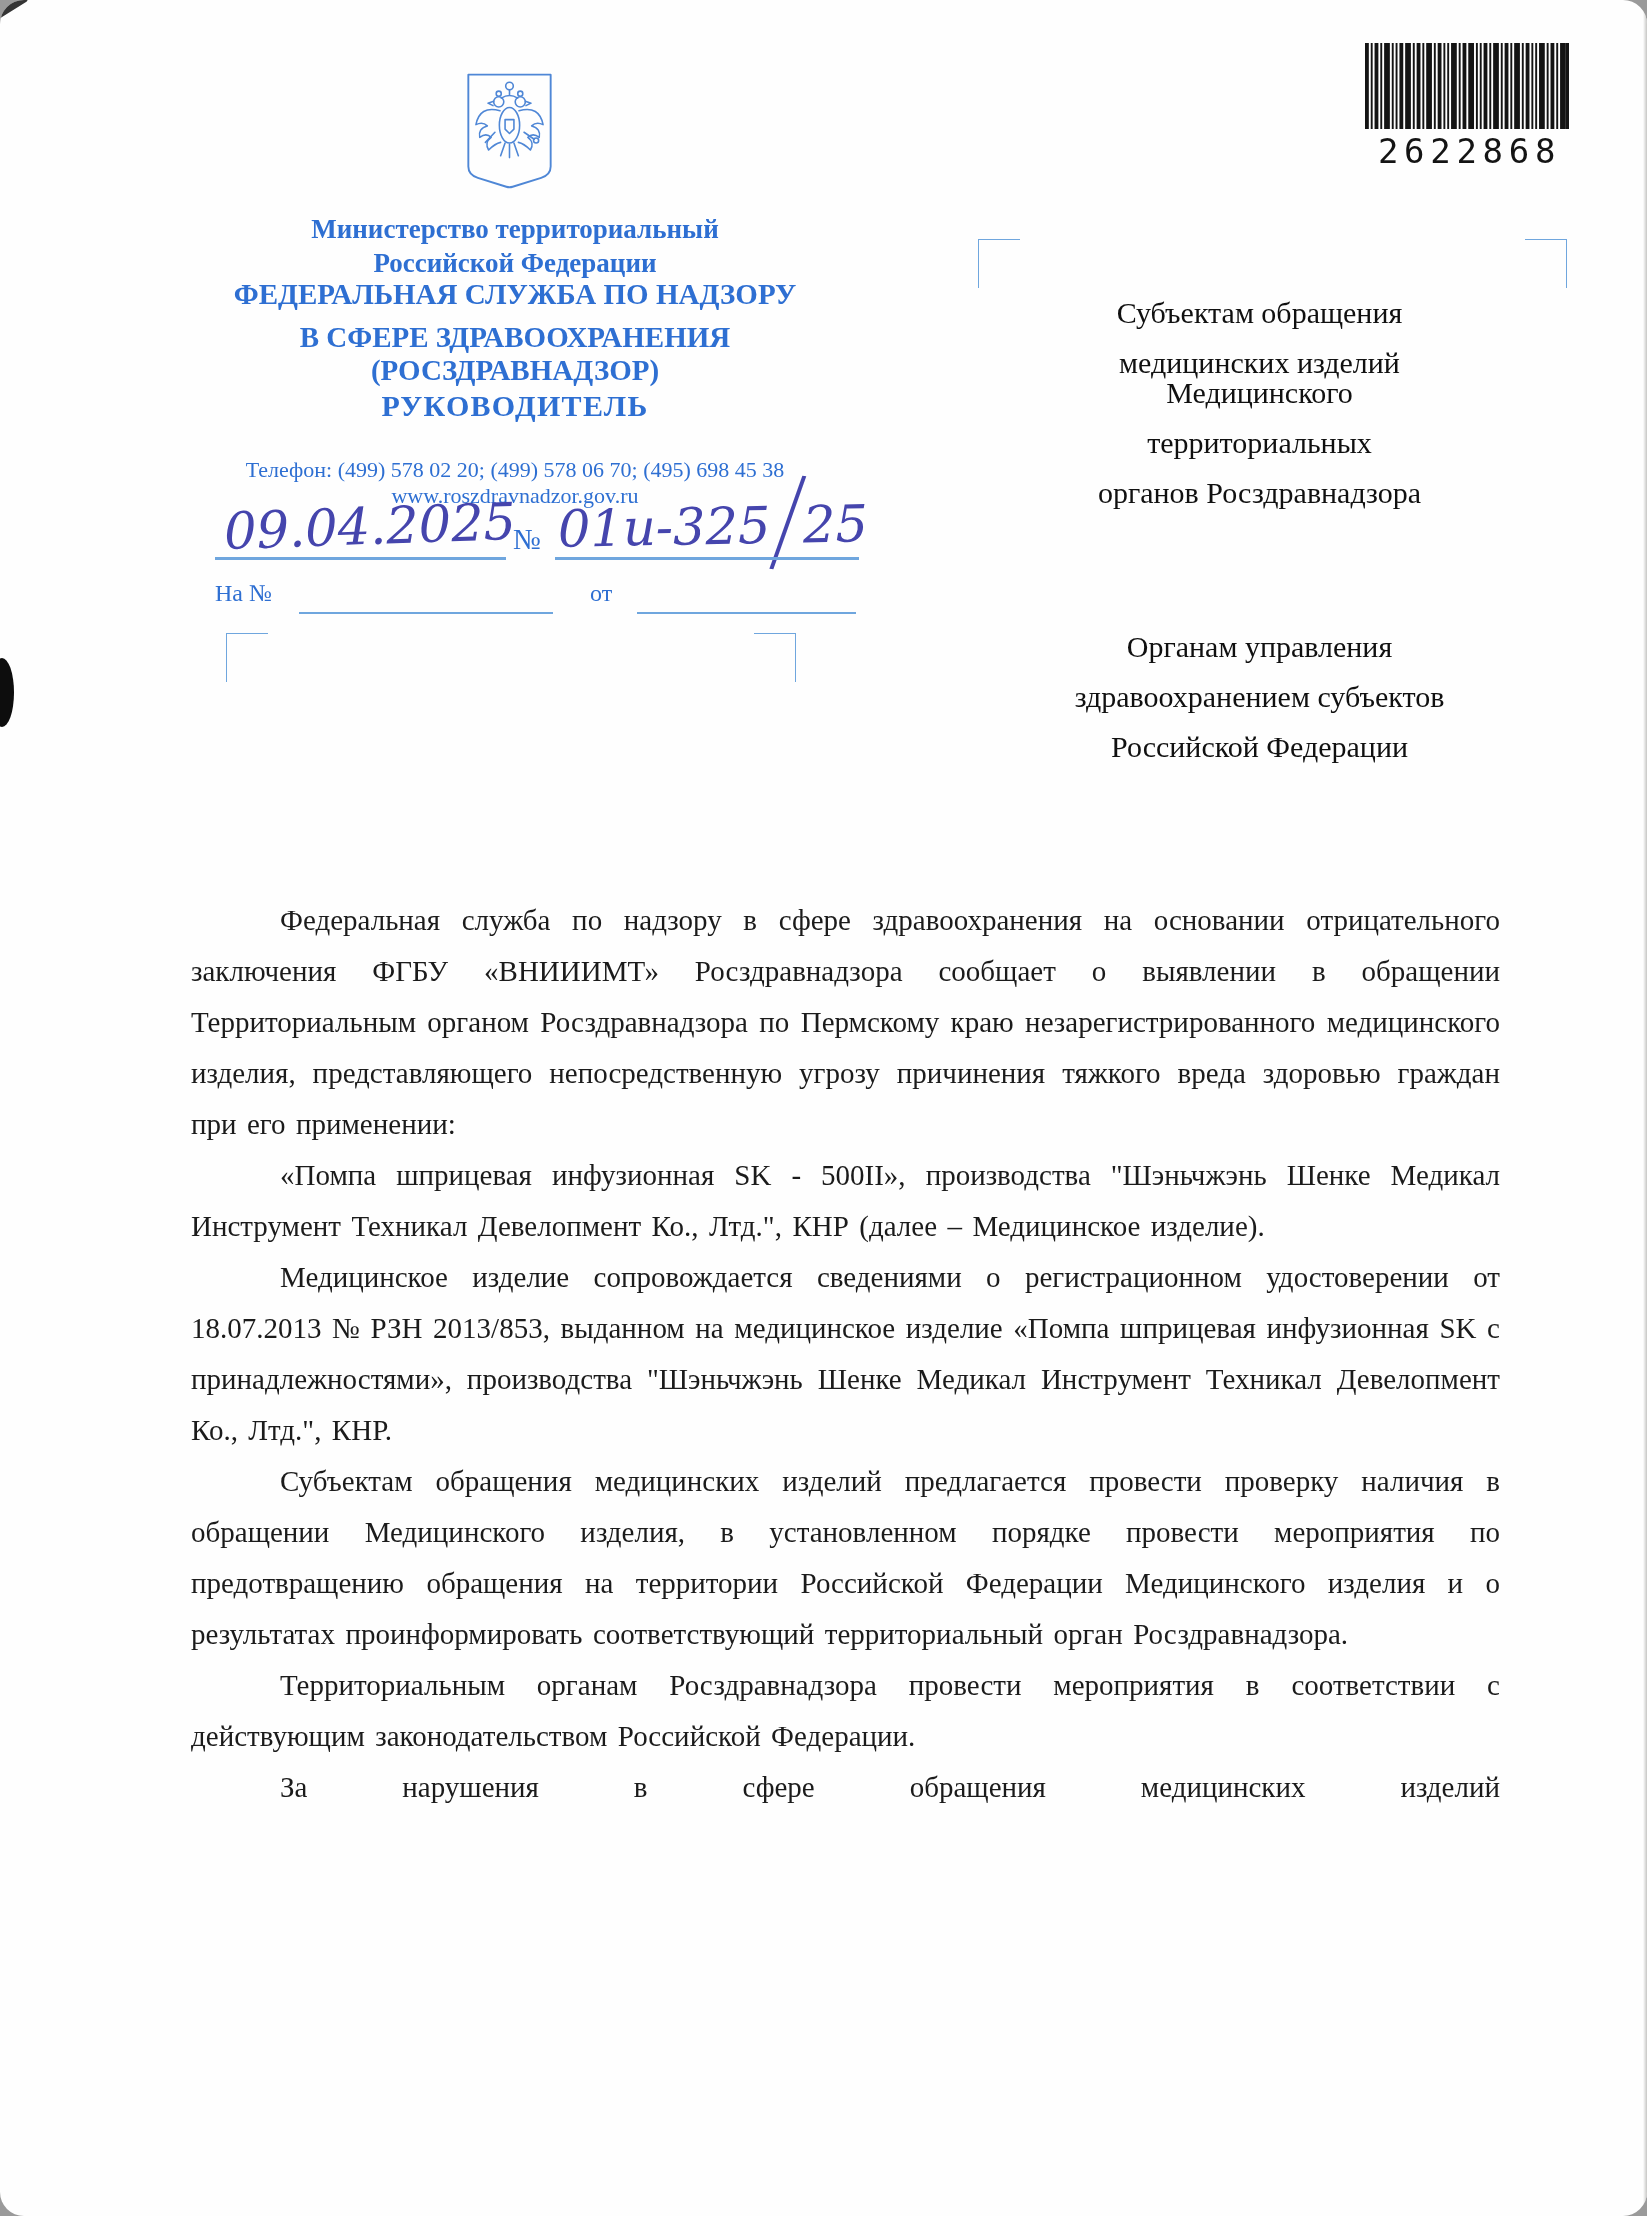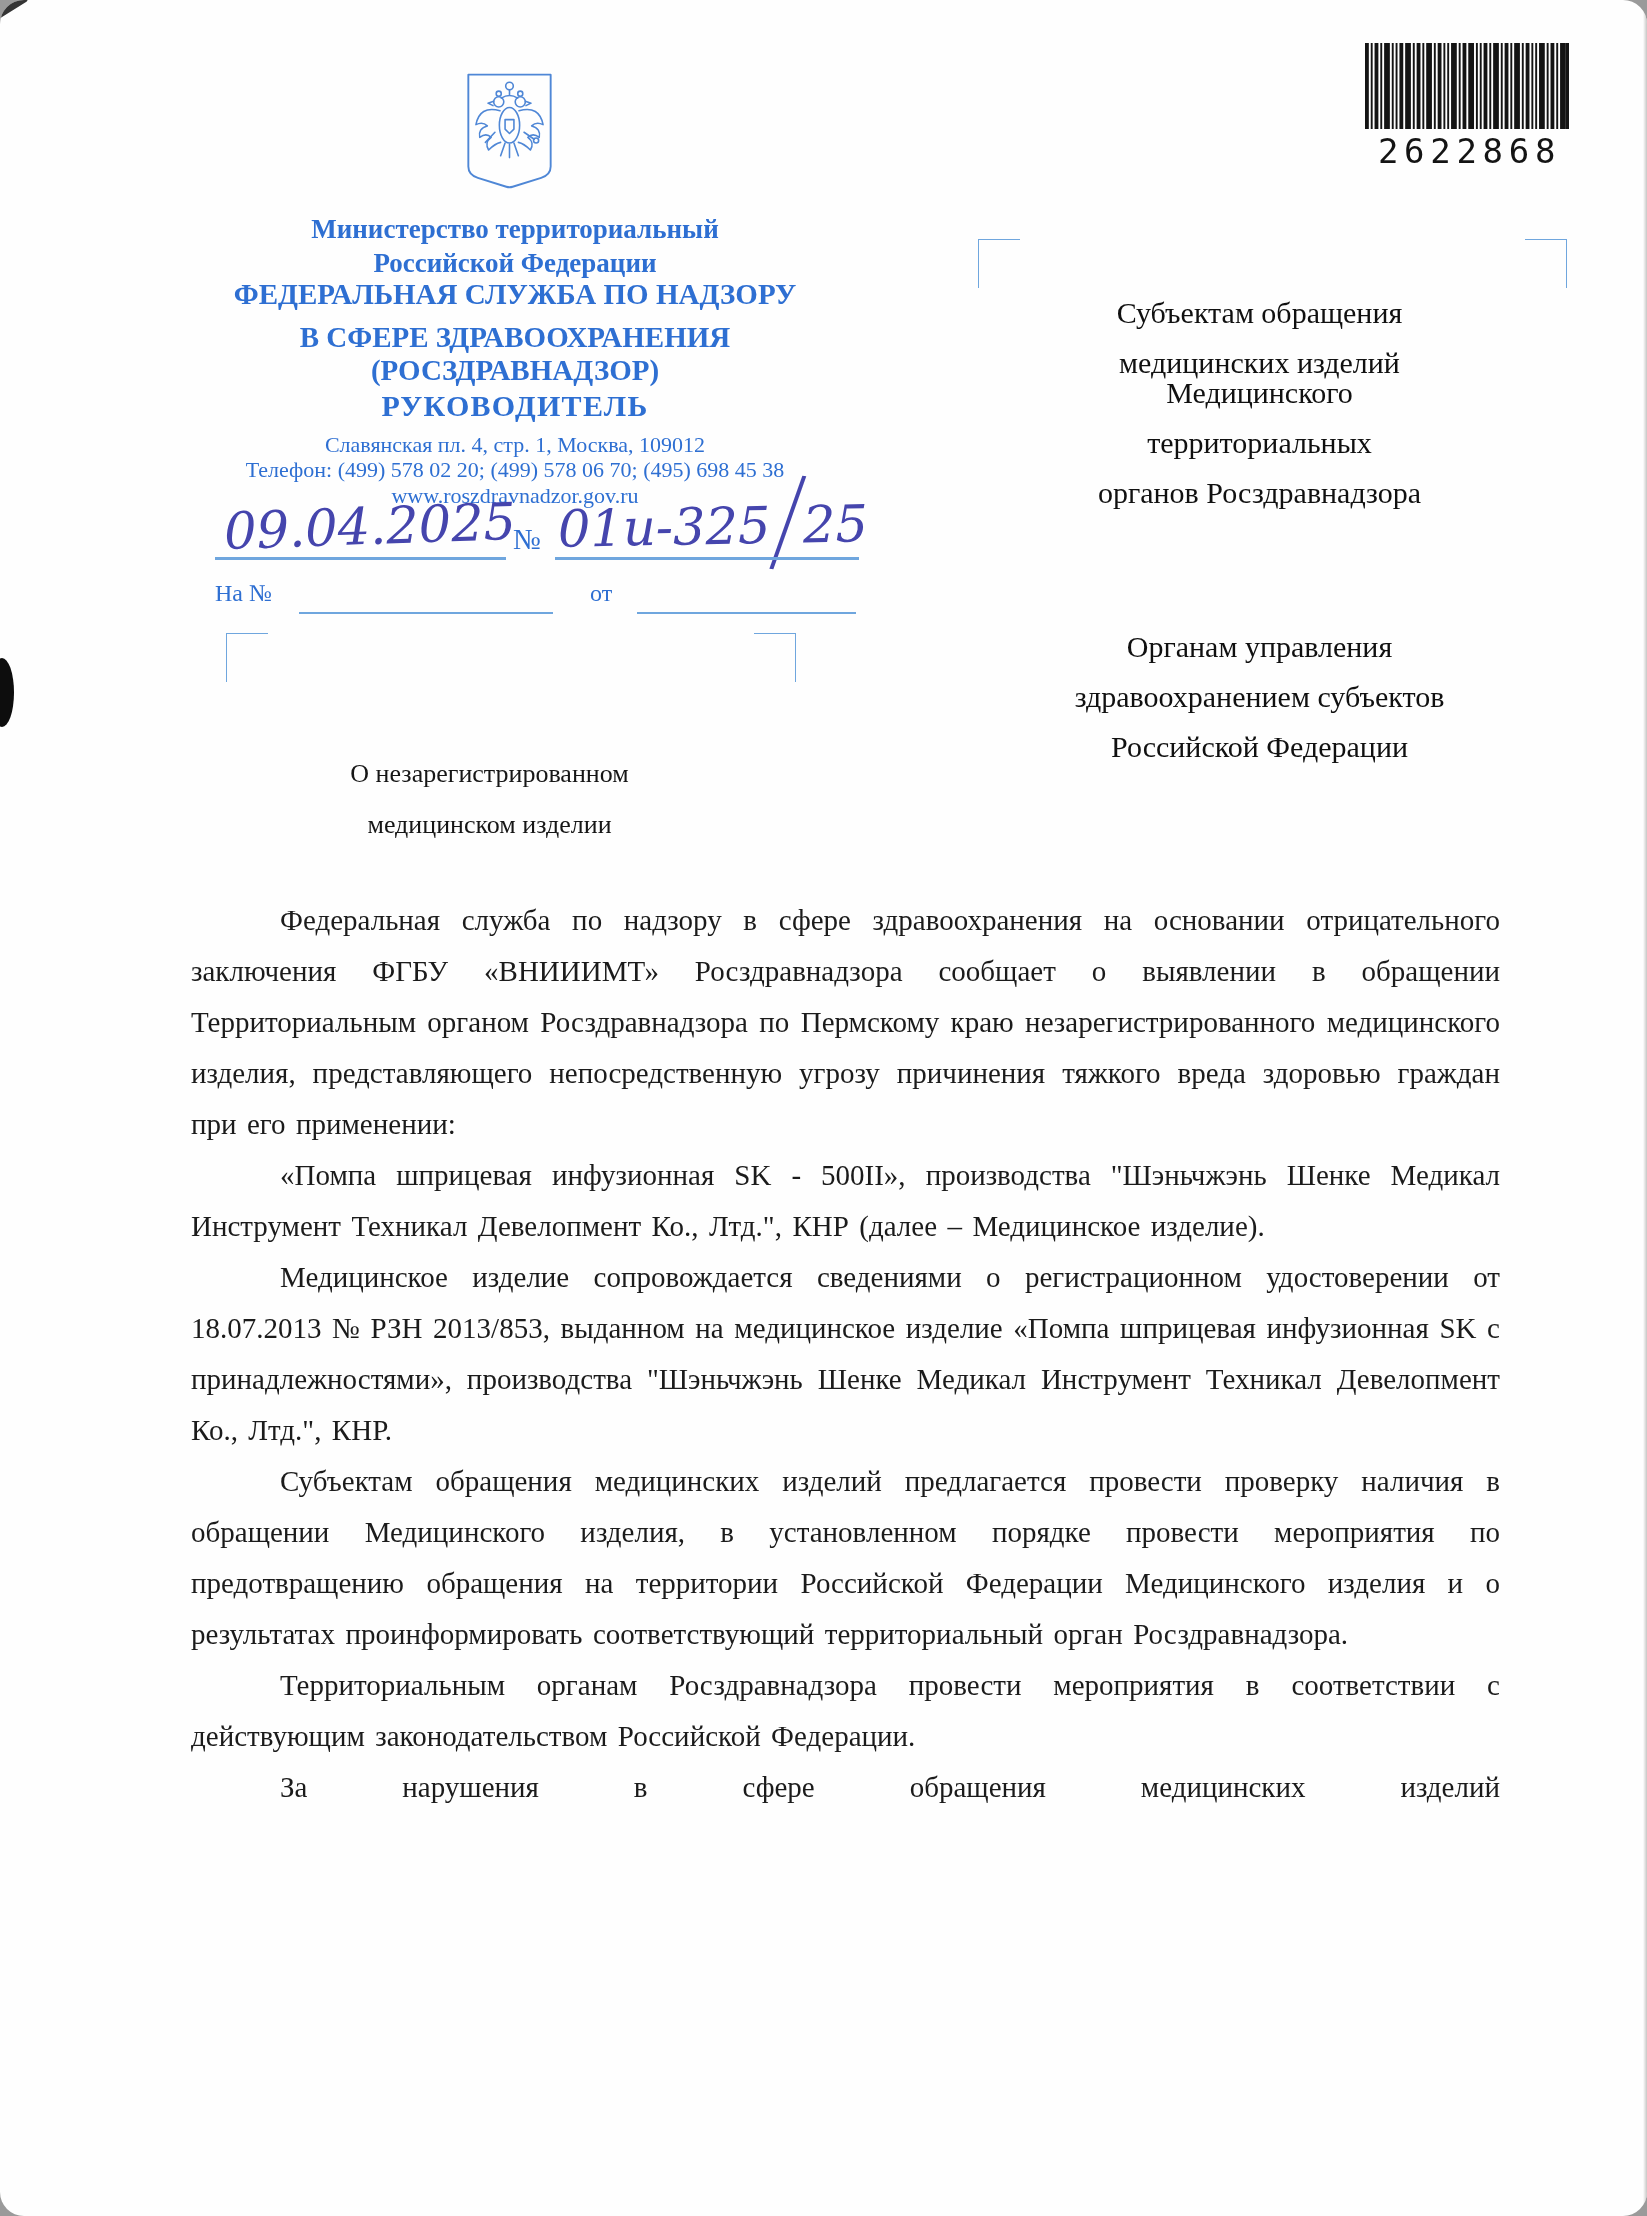--- a/index.html
+++ b/index.html
@@ -162,43 +162,38 @@
       <circle cx="117" cy="109" r="4"></circle>
     </g>
   </svg>
 
   <div class="abs lh ministry1">Министерство территориальный</div>
   <div class="abs lh ministry2">Российской Федерации</div>
   <div class="abs lh svc1">ФЕДЕРАЛЬНАЯ СЛУЖБА ПО НАДЗОРУ</div>
   <div class="abs lh svc2">В СФЕРЕ ЗДРАВООХРАНЕНИЯ</div>
   <div class="abs lh svc3">(РОСЗДРАВНАДЗОР)</div>
   <div class="abs lh ruk">РУКОВОДИТЕЛЬ</div>
-  <div class="abs lh lh-light addr">Славянская пл. 4, стр. 1, Москва, 109012</div>
   <div class="abs lh lh-light phone">Телефон: (499) 578 02 20; (499) 578 06 70; (495) 698 45 38</div>
   <div class="abs lh lh-light site">www.roszdravnadzor.gov.ru</div>
 
   <div class="abs hand hand-date">09.04.2025</div>
   <div class="abs no-sign">№</div>
   <div class="abs hand hand-number"><span>01и-325</span><span class="slash">/</span><span>25</span></div>
   <div class="abs underline u-date"></div>
   <div class="abs underline u-num"></div>
   <div class="abs na-no">На №</div>
   <div class="abs ot">от</div>
   <div class="abs underline u-reply1"></div>
   <div class="abs underline u-reply2"></div>
 
   <div class="abs corner tl c-subj-l"></div>
   <div class="abs corner tr c-subj-r"></div>
   <div class="abs corner tl c-addr-l"></div>
   <div class="abs corner tr c-addr-r"></div>
 
-  <div class="abs subject">
-    <div>О незарегистрированном</div>
-    <div>медицинском изделии</div>
-  </div>
 
   <div class="abs addressee ab1">Субъектам обращения
 медицинских изделий</div>
   <div class="abs addressee ab2">Медицинского
 территориальных
 органов Росздравнадзора</div>
   <div class="abs addressee ab4">Органам управления
 здравоохранением субъектов
 Российской Федерации</div>
 

